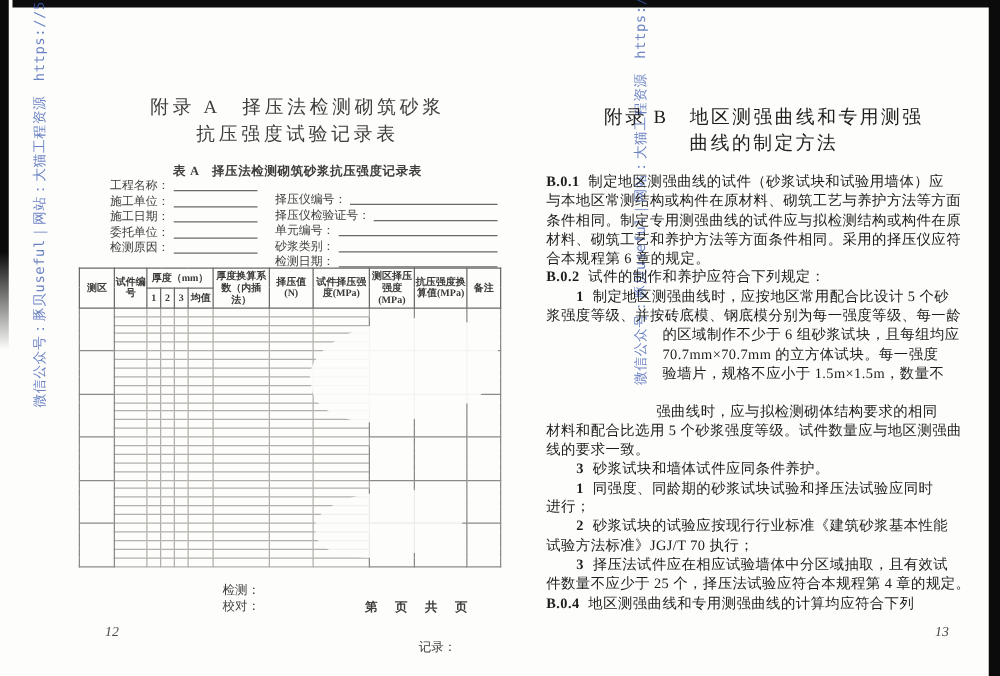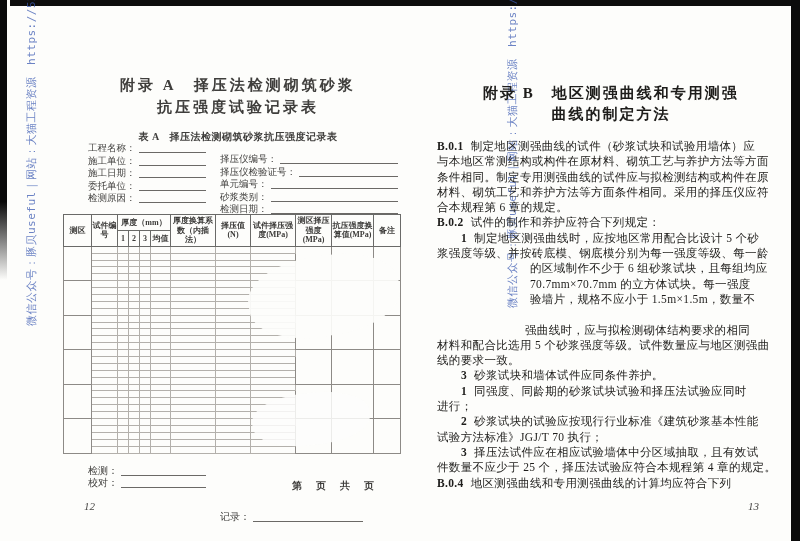--- a/index.html
+++ b/index.html
@@ -17,34 +17,34 @@
     position:absolute;white-space:nowrap;transform:rotate(-90deg);transform-origin:0 0;
     font-family:"DejaVu Sans Mono","DejaVu Sans",monospace;font-size:11px;letter-spacing:0.5px;
     color:#3b5ab2;opacity:0.75;
   }
   .wm-left{left:24px;top:326px;}
   .wm-right{left:505px;top:308px;}
   
   .page{position:absolute;}
   .page-left{left:60px;top:60px;width:356px;height:460px;color:#3f3e3c;}
   .page-right{left:437px;top:60px;width:348px;height:460px;color:#1e1d1b;}
-  .t1,.t2{position:absolute;width:100%;text-align:center;font-weight:bold;font-size:15px;letter-spacing:3px;}
+  .t1,.t2{position:absolute;width:100%;text-align:center;font-weight:normal;font-size:15px;letter-spacing:3px;}
   .page-left .t1{top:16px;} .page-left .t2{top:38px;}
   .page-right .t1{top:24px;letter-spacing:2px;} .page-right .t2{top:45px;letter-spacing:2px;}
   .cap{position:absolute;top:70px;width:100%;text-align:center;font-weight:bold;font-size:10px;letter-spacing:0.5px;}
   
   .fcol{position:absolute;font-size:9.5px;}
   .frow{display:flex;align-items:flex-end;height:12.4px;}
   .flab{white-space:nowrap;}
   .fline{flex:1;border-bottom:1px solid #6b6966;margin:0 2px 2px 3px;height:10px;}
   .form-l{left:28px;top:83px;width:120px;}
   .form-r{left:160px;top:83px;width:180px;margin-top:11px;}
   .foot-l{left:28px;top:405px;width:120px;font-size:10px;}
   .foot-r{left:160px;top:403px;width:145px;font-size:10px;margin-top:48px;}
-  .foot-l .frow,.foot-r .frow{height:12.6px;}
+  .foot-l .frow,.foot-r .frow{height:12.6px;flex-direction:column;}
   .pagenote{position:absolute;left:232px;top:419px;font-size:10px;font-weight:bold;letter-spacing:2px;white-space:nowrap;}
   .pn{position:absolute;font-size:11px;font-style:italic;color:#4a4947;}
   .pn-l{left:24px;top:440px;}
   .pn-r{left:311px;top:440px;}
   
   table.rec{position:absolute;left:3px;top:154px;width:338px;border-collapse:collapse;table-layout:fixed;
     border:1.5px solid #3a3a38;}
   table.rec th{border:1px solid #6a6a68;font-size:8px;font-weight:bold;line-height:1.2;padding:1px 0;
     text-align:center;vertical-align:middle;color:#3b3a38;}
   table.rec thead tr:first-child{height:14px;}

